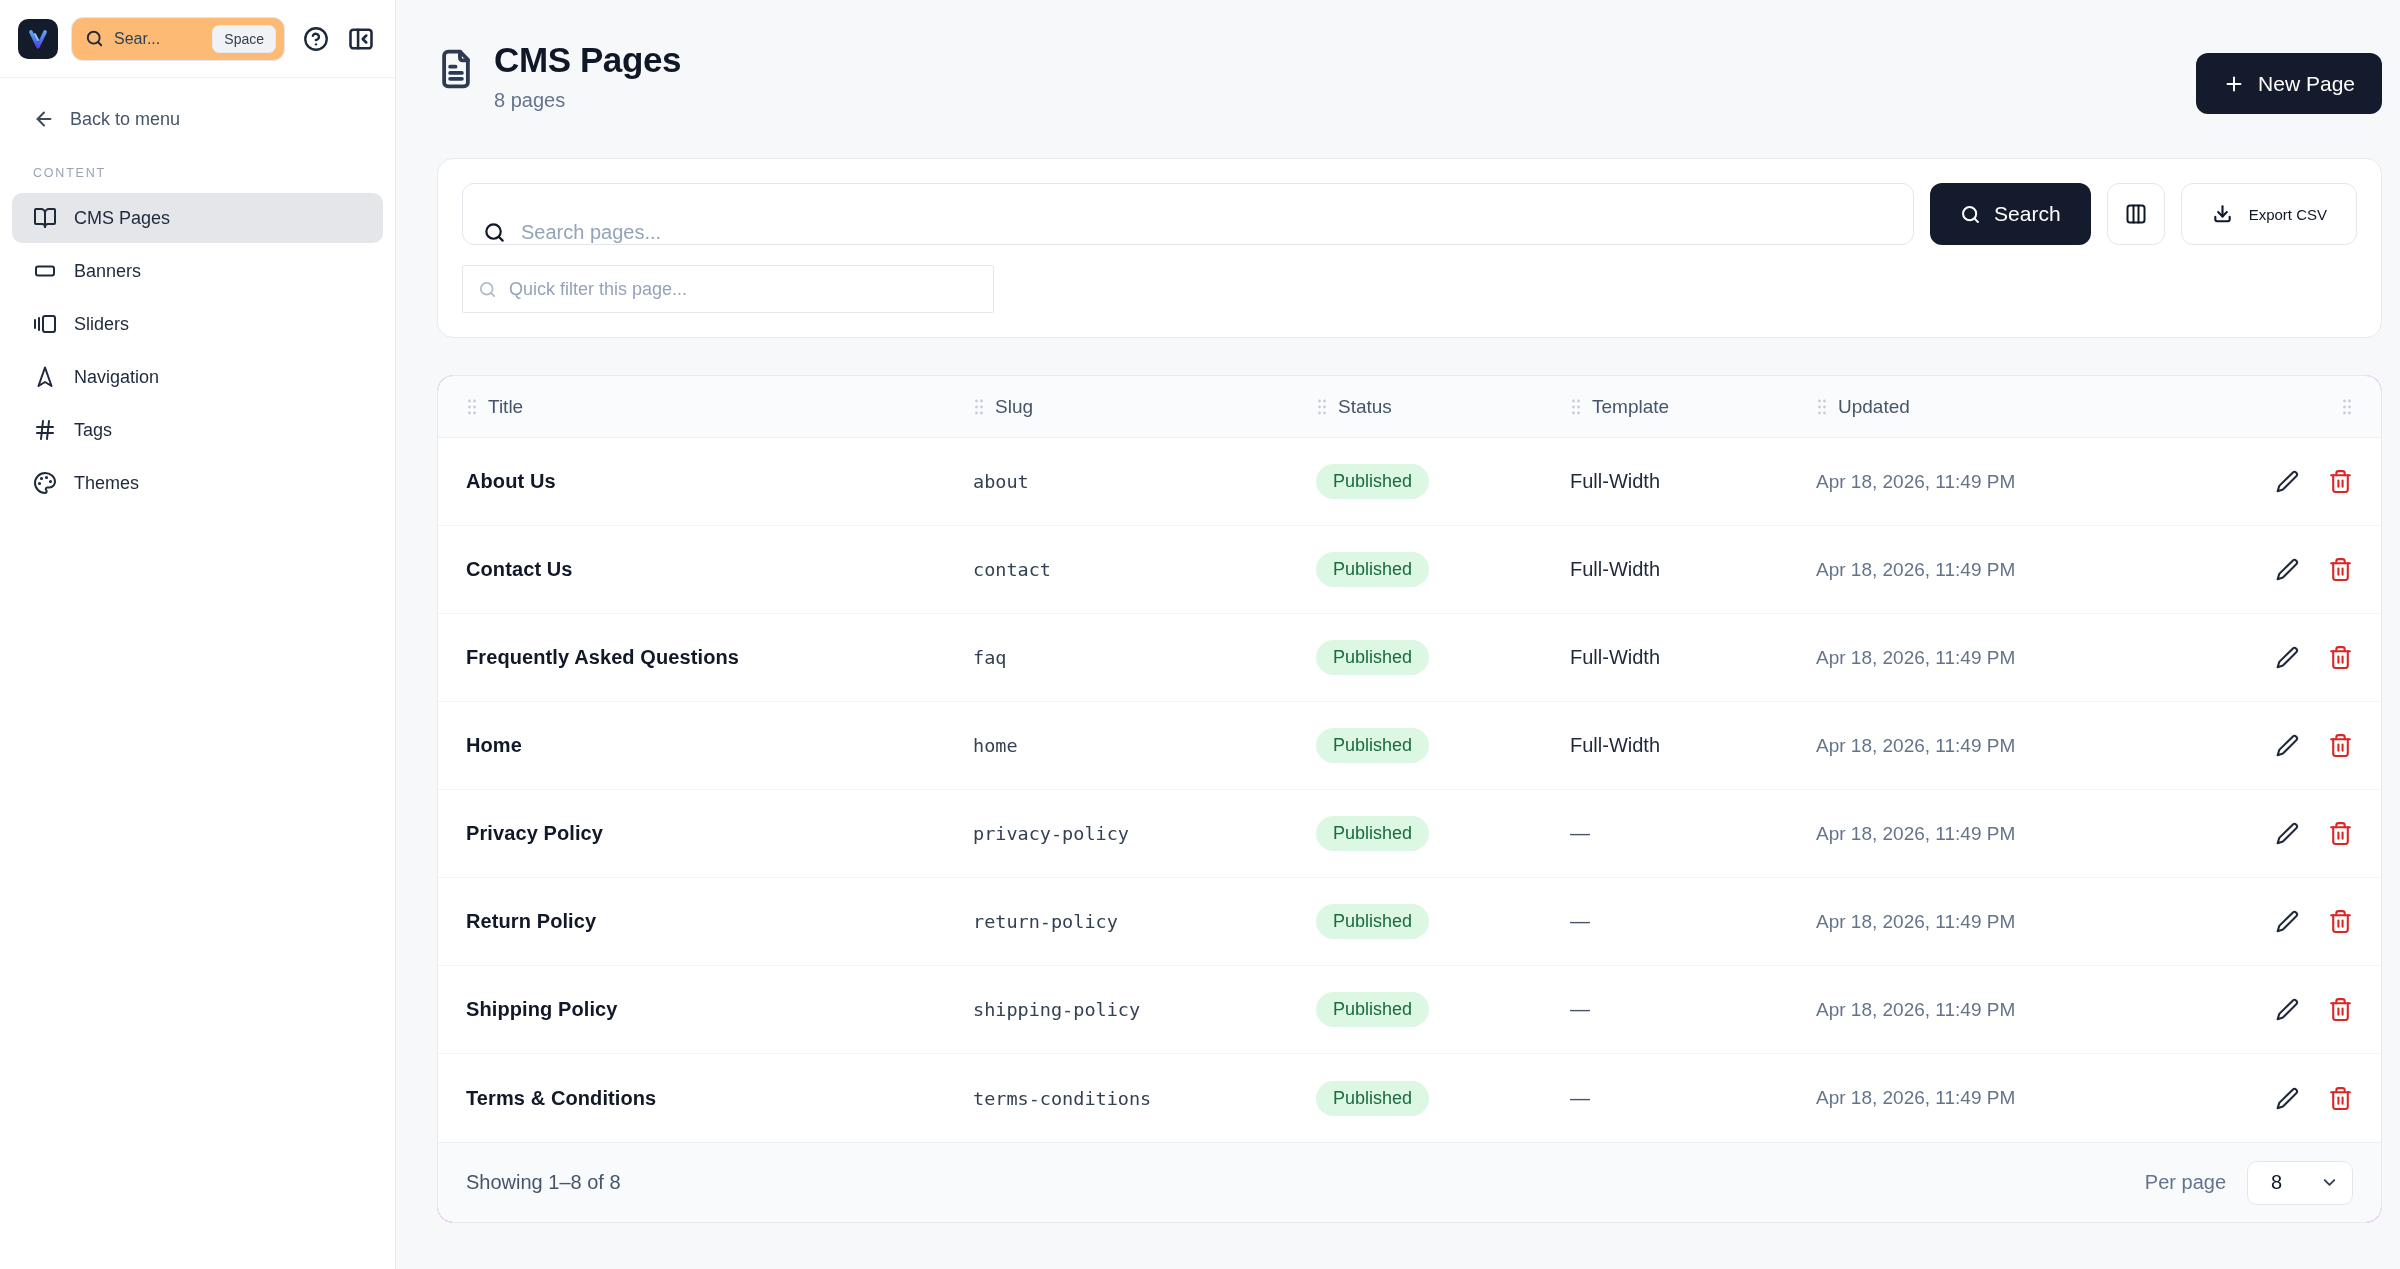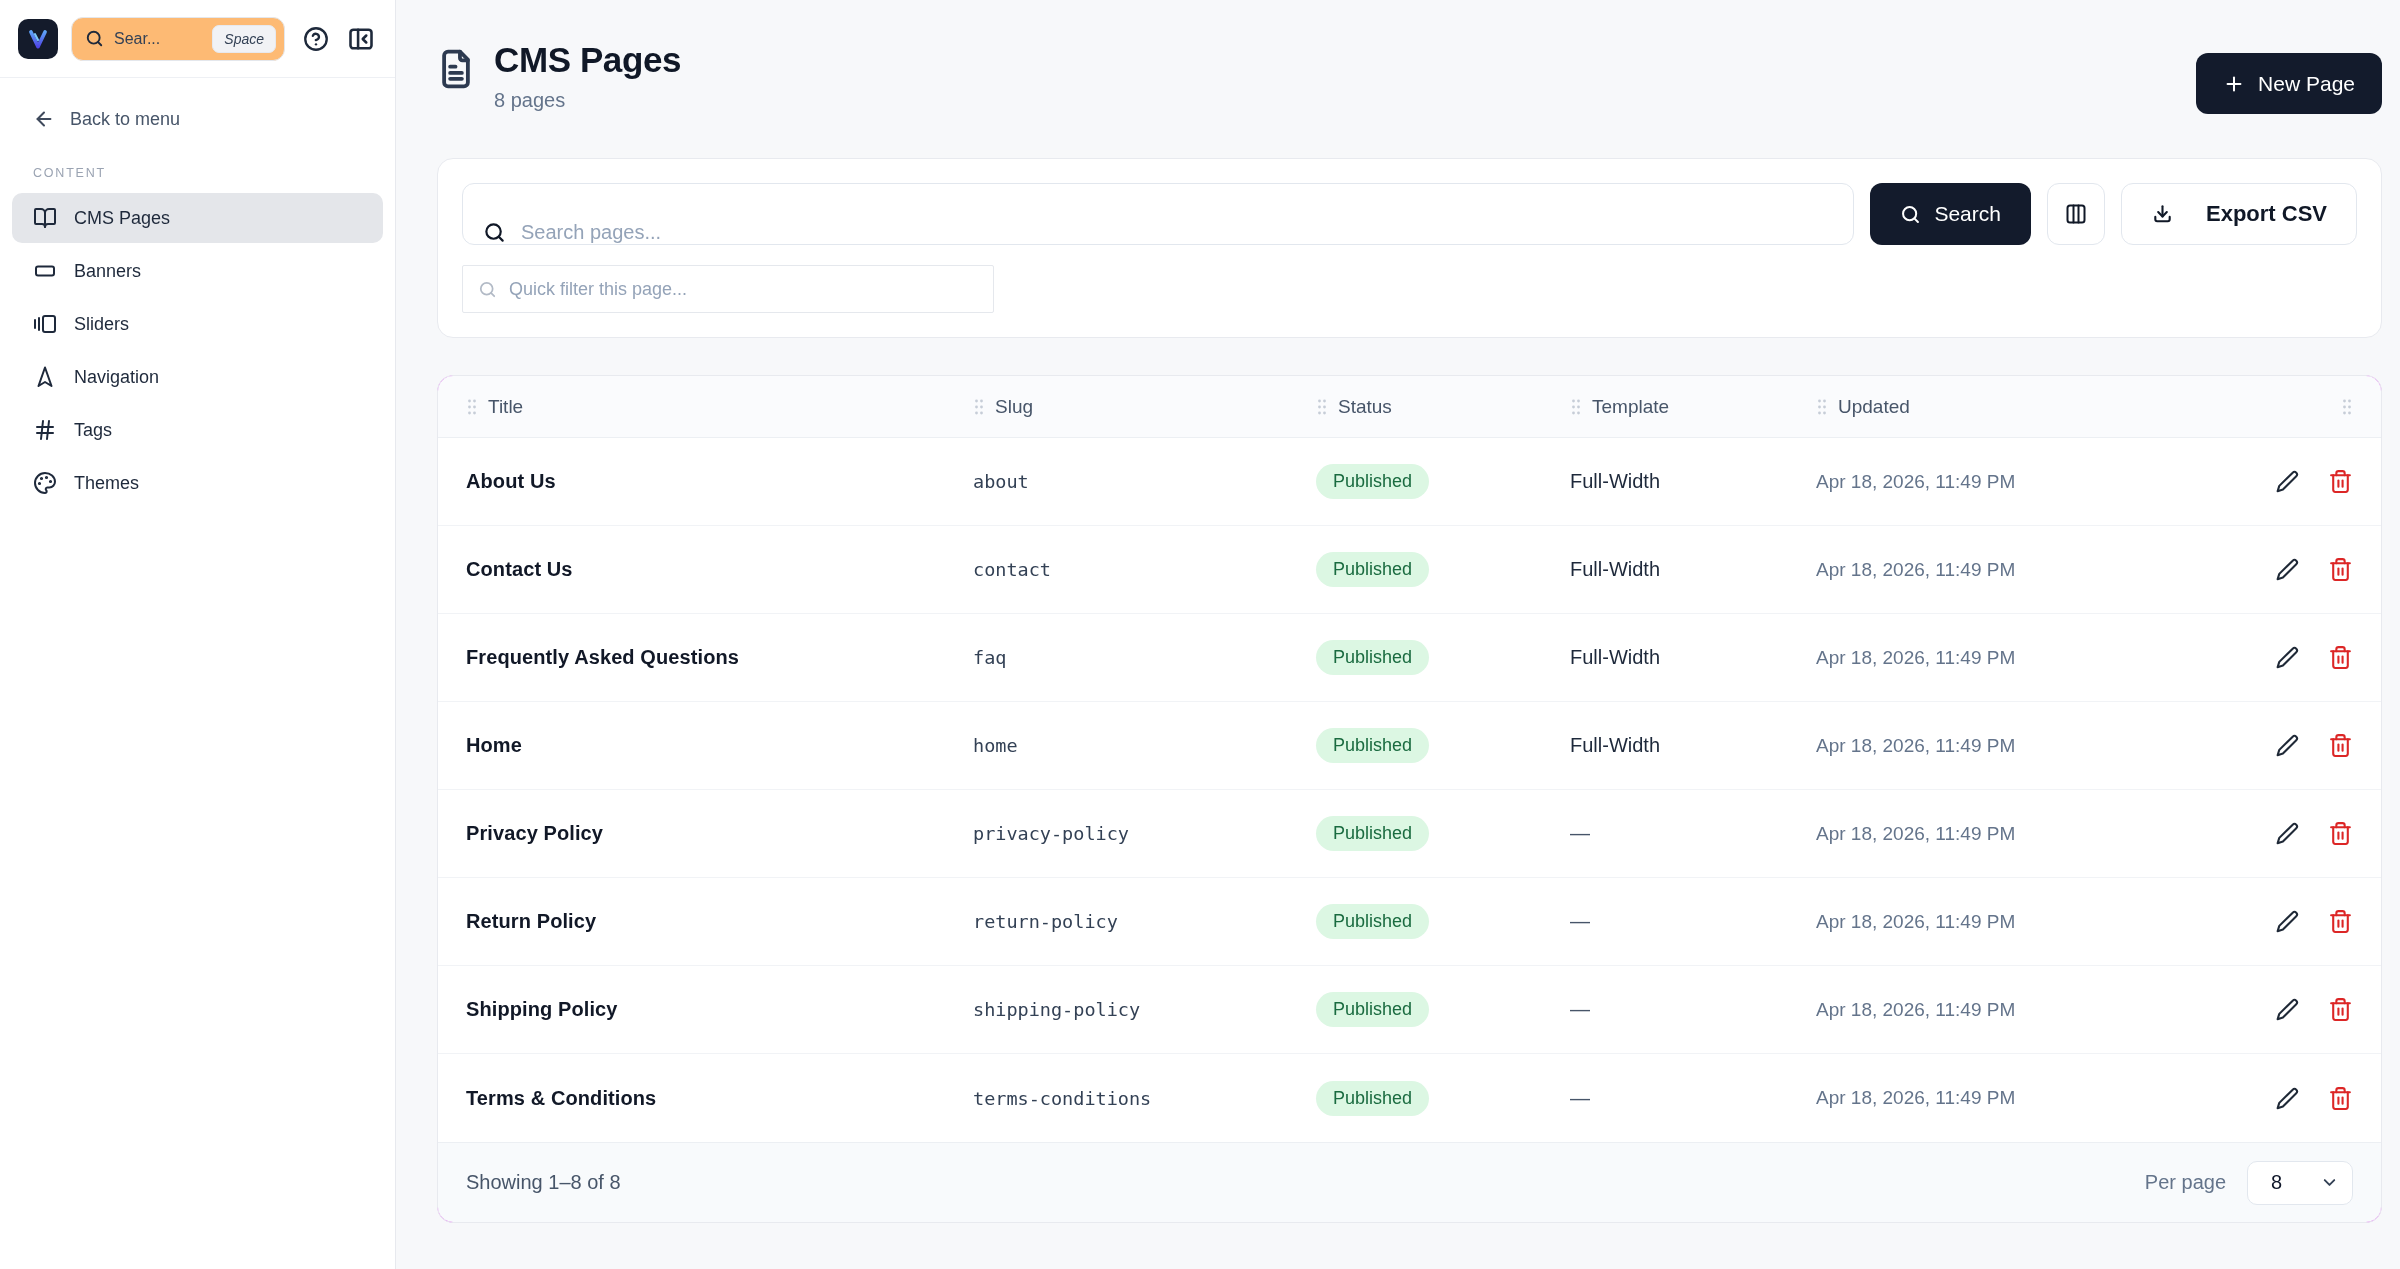--- a/index.html
+++ b/index.html
@@ -10,21 +10,21 @@
   .app { display:flex; width:2400px; height:1269px; background:#f7f8fa; }
 
   
   .sidebar { width:396px; flex-shrink:0; background:#ffffff; border-right:1px solid #e7e9ee; display:flex; flex-direction:column; }
   .sidebar-top { height:78px; flex-shrink:0; display:flex; align-items:center; gap:13px; padding:0 20px 0 18px; border-bottom:1px solid #eef0f4; }
   .logo { width:40px; height:40px; border-radius:10px; background:#141b2b; display:flex; align-items:center; justify-content:center; flex-shrink:0; }
   .logo svg { width:26px; height:26px; }
   .side-search { flex:1; min-width:0; height:44px; border:1px solid #e4e7ec; border-radius:12px; background:#fdba74; display:flex; align-items:center; gap:10px; padding:0 8px 0 13px; cursor:pointer; }
   .side-search .mag { width:19px; height:19px; color:#1e293b; flex-shrink:0; }
   .side-search .txt { flex:1; min-width:0; font-size:16px; color:#334155; white-space:nowrap; overflow:hidden; }
-  .kbd { background:#f1f2f5; border:1px solid #e7e9ee; border-radius:7px; padding:5px 11px; font-size:14px; color:#334155; flex-shrink:0;font-style:italic; }
+  .kbd { background:#f1f2f5; border:1px solid #e7e9ee; border-radius:7px; padding:5px 11px; font-size:14px; color:#334155; flex-shrink:0; }
   .top-icon-btn { background:none; border:none; color:#1e293b; cursor:pointer; padding:0; margin-left:4px; }
   .top-icon-btn svg { width:28px; height:28px; }
 
   .side-nav { padding:0 12px; }
   .back-row { display:flex; align-items:center; gap:15px; padding:30px 9px 0 21px; font-size:18px; color:#475569; cursor:pointer; }
   .back-row svg { width:22px; height:22px; color:#3f4a5c; }
   .section-label { padding:36px 0 13px 21px; font-size:12.5px; font-weight:400; letter-spacing:1.8px; color:#9aa3b2; }
   .side-item { display:flex; align-items:center; gap:17px; height:50px; padding:0 14px 0 21px; margin-bottom:3px; border-radius:10px; font-size:18px; color:#1e293b; cursor:pointer; }
   .side-item.active { background:#e4e6ea; }
   .side-item .s-icon { width:24px; height:24px; color:#1e293b; flex-shrink:0; }
@@ -45,21 +45,21 @@
   .toolbar-card { background:#fff; border:1px solid #e8eaef; border-radius:16px; padding:24px; margin-bottom:37px; }
   .toolbar-row { display:flex; gap:16px; }
   .search-box { flex:1; min-width:0; height:62px; border:1px solid #e2e7ee; border-radius:12px; display:flex; align-items:flex-end; gap:15px; padding:0 20px; background:#fff; }
   .search-box .mag { width:23px; height:23px; color:#101827; flex-shrink:0; }
   .search-box input { flex:1; min-width:0; border:none; outline:none; background:transparent; font-size:20px; font-family:inherit; color:#0f172a; }
   .search-box input::placeholder, .quick-box input::placeholder { color:#94a3b8; }
   .search-btn { display:flex; align-items:center; gap:13px; height:62px; padding:0 30px; background:#131b2c; color:#fff; border:none; border-radius:12px; font-size:21px; font-family:inherit; cursor:pointer; }
   .search-btn svg { width:21px; height:21px; }
   .cols-btn { width:58px; height:62px; border:1px solid #e2e7ee; border-radius:12px; background:#fff; color:#101827; display:flex; align-items:center; justify-content:center; cursor:pointer; }
   .cols-btn svg { width:24px; height:24px; }
-  .export-btn { display:flex; align-items:center; gap:32px; height:62px; padding:0 29px; border:1px solid #e2e7ee; border-radius:12px; background:#fff; color:#101827; font-size:22px; font-family:inherit; cursor:pointer;font-weight:bold; }
+  .export-btn { display:flex; align-items:center; gap:15px; height:62px; padding:0 29px; border:1px solid #e2e7ee; border-radius:12px; background:#fff; color:#101827; font-size:15px; font-family:inherit; cursor:pointer; }
   .export-btn svg { width:23px; height:23px; }
   .quick-box { margin-top:20px; width:532px; height:48px; border:1px solid #e5e8ed; border-radius:2px; display:flex; align-items:center; gap:12px; padding:0 15px; background:#fff; }
   .quick-box .mag { width:19px; height:19px; color:#b2bac6; flex-shrink:0; }
   .quick-box input { flex:1; min-width:0; border:none; outline:none; background:transparent; font-size:18px; font-family:inherit; color:#0f172a; }
 
   .table-card { background:#d946ef; border:1px solid #e8eaef; border-radius:16px; overflow:hidden; }
   .tgrid { display:grid; grid-template-columns:507px 343px 254px 246px 1fr 120px; align-items:center; padding:0 28px; }
   .thead { height:62px; background:#fafbfd; border-bottom:1px solid #eceff3; color:#475569; font-size:19px; }
   .th { display:flex; align-items:center; gap:10px; }
   .th.right { justify-content:flex-end; }

